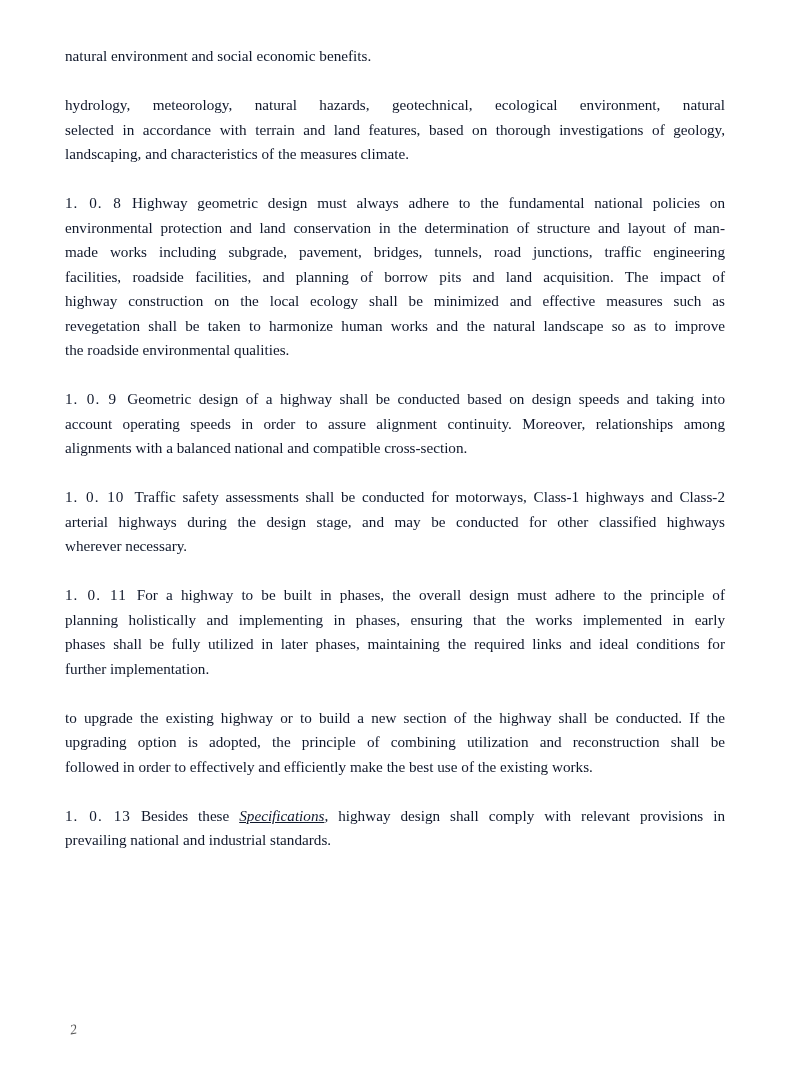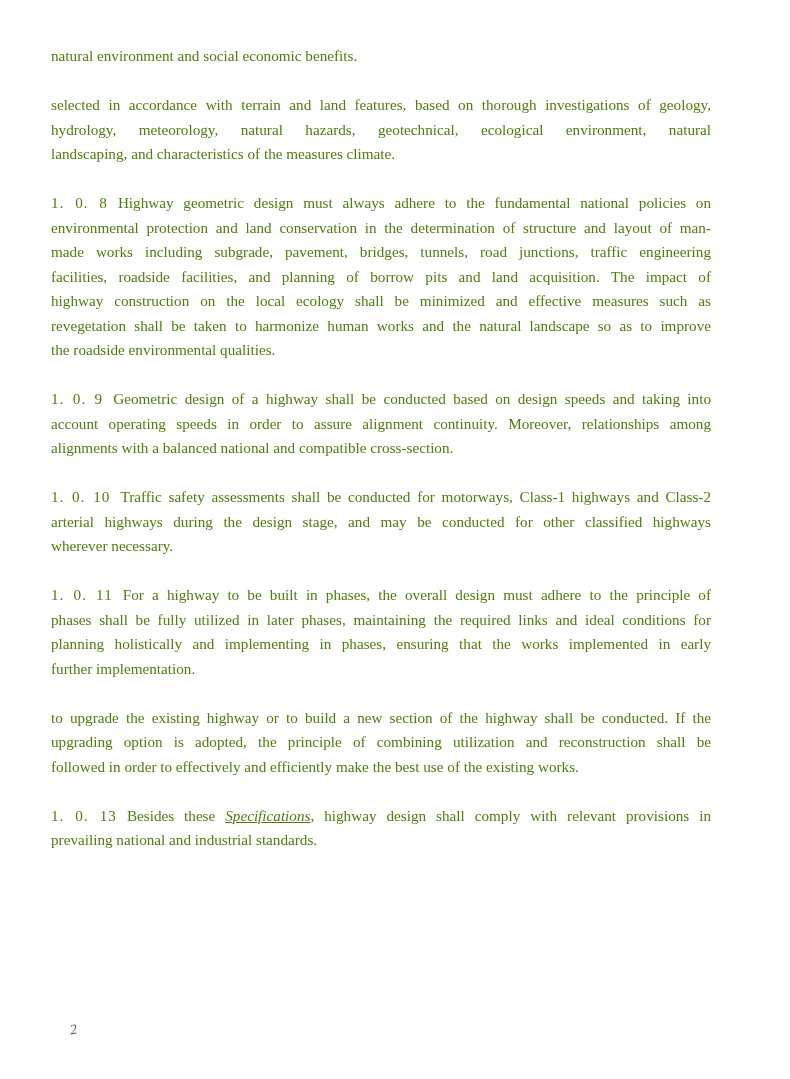--- a/index.html
+++ b/index.html
@@ -1,19 +1,19 @@
 <!DOCTYPE html>
 <html><head>
 <meta charset="utf-8">
 <style>
   html, body { margin: 0; padding: 0; background: #ffffff; }
   body { width: 790px; height: 1079px; position: relative; overflow: hidden; }
   .page {
-    position: absolute; left: 51px; top: 44px; width: 660px;
-    font-family: "Liberation Serif", serif; font-size: 15.2px; color: #4d7c0f;
+    position: absolute; left: 65px; top: 44px; width: 660px;
+    font-family: "Liberation Serif", serif; font-size: 15.2px; color: #0f172a;
   }
   .para { margin: 0 0 24.5px 0; }
   .line {
     height: 24.5px; line-height: 24.5px; white-space: nowrap;
     text-align: justify; text-align-last: justify; display: block;
   }
   .line.last { text-align-last: left; }
   .num { letter-spacing: 1px; margin-right: 10px; }
   em { font-style: italic; text-decoration: underline; }
   .page-num {
@@ -25,22 +25,22 @@
 </head>
 <body>
 
 <div class="page">
 
   <div class="para">
     <span class="line last">natural environment and social economic benefits.</span>
   </div>
 
   <div class="para">
+    <span class="line">hydrology,  meteorology,  natural  hazards,  geotechnical,  ecological  environment,  natural</span>
     <span class="line">selected in accordance with terrain and land features, based on thorough investigations of geology,</span>
-    <span class="line">hydrology,  meteorology,  natural  hazards,  geotechnical,  ecological  environment,  natural</span>
     <span class="line last">landscaping, and characteristics of the measures climate.</span>
   </div>
 
   <div class="para">
     <span class="line"><span class="num">1. 0. 8</span><span>Highway geometric design must always adhere to the fundamental national policies on</span></span>
     <span class="line">environmental protection and land conservation in the determination of structure and layout of man-</span>
     <span class="line">made works including subgrade, pavement, bridges, tunnels, road junctions, traffic engineering</span>
     <span class="line">facilities, roadside facilities, and planning of borrow pits and land acquisition. The impact of</span>
     <span class="line">highway construction on the local ecology shall be minimized and effective measures such as</span>
     <span class="line">revegetation shall be taken to harmonize human works and the natural landscape so as to improve</span>
@@ -54,22 +54,22 @@
   </div>
 
   <div class="para">
     <span class="line"><span class="num">1. 0. 10</span><span>Traffic safety assessments shall be conducted for motorways, Class-1 highways and Class-2</span></span>
     <span class="line">arterial highways during the design stage, and may be conducted for other classified highways</span>
     <span class="line last">wherever necessary.</span>
   </div>
 
   <div class="para">
     <span class="line"><span class="num">1. 0. 11</span><span>For a highway to be built in phases, the overall design must adhere to the principle of</span></span>
+    <span class="line">planning holistically and implementing in phases, ensuring that the works implemented in early</span>
     <span class="line">phases shall be fully utilized in later phases, maintaining the required links and ideal conditions for</span>
-    <span class="line">planning holistically and implementing in phases, ensuring that the works implemented in early</span>
     <span class="line last">further implementation.</span>
   </div>
 
   <div class="para">
     <span class="line">to upgrade the existing highway or to build a new section of the highway shall be conducted. If the</span>
     <span class="line">upgrading option is adopted, the principle of combining utilization and reconstruction shall be</span>
     <span class="line last">followed in order to effectively and efficiently make the best use of the existing works.</span>
   </div>
 
   <div class="para">

